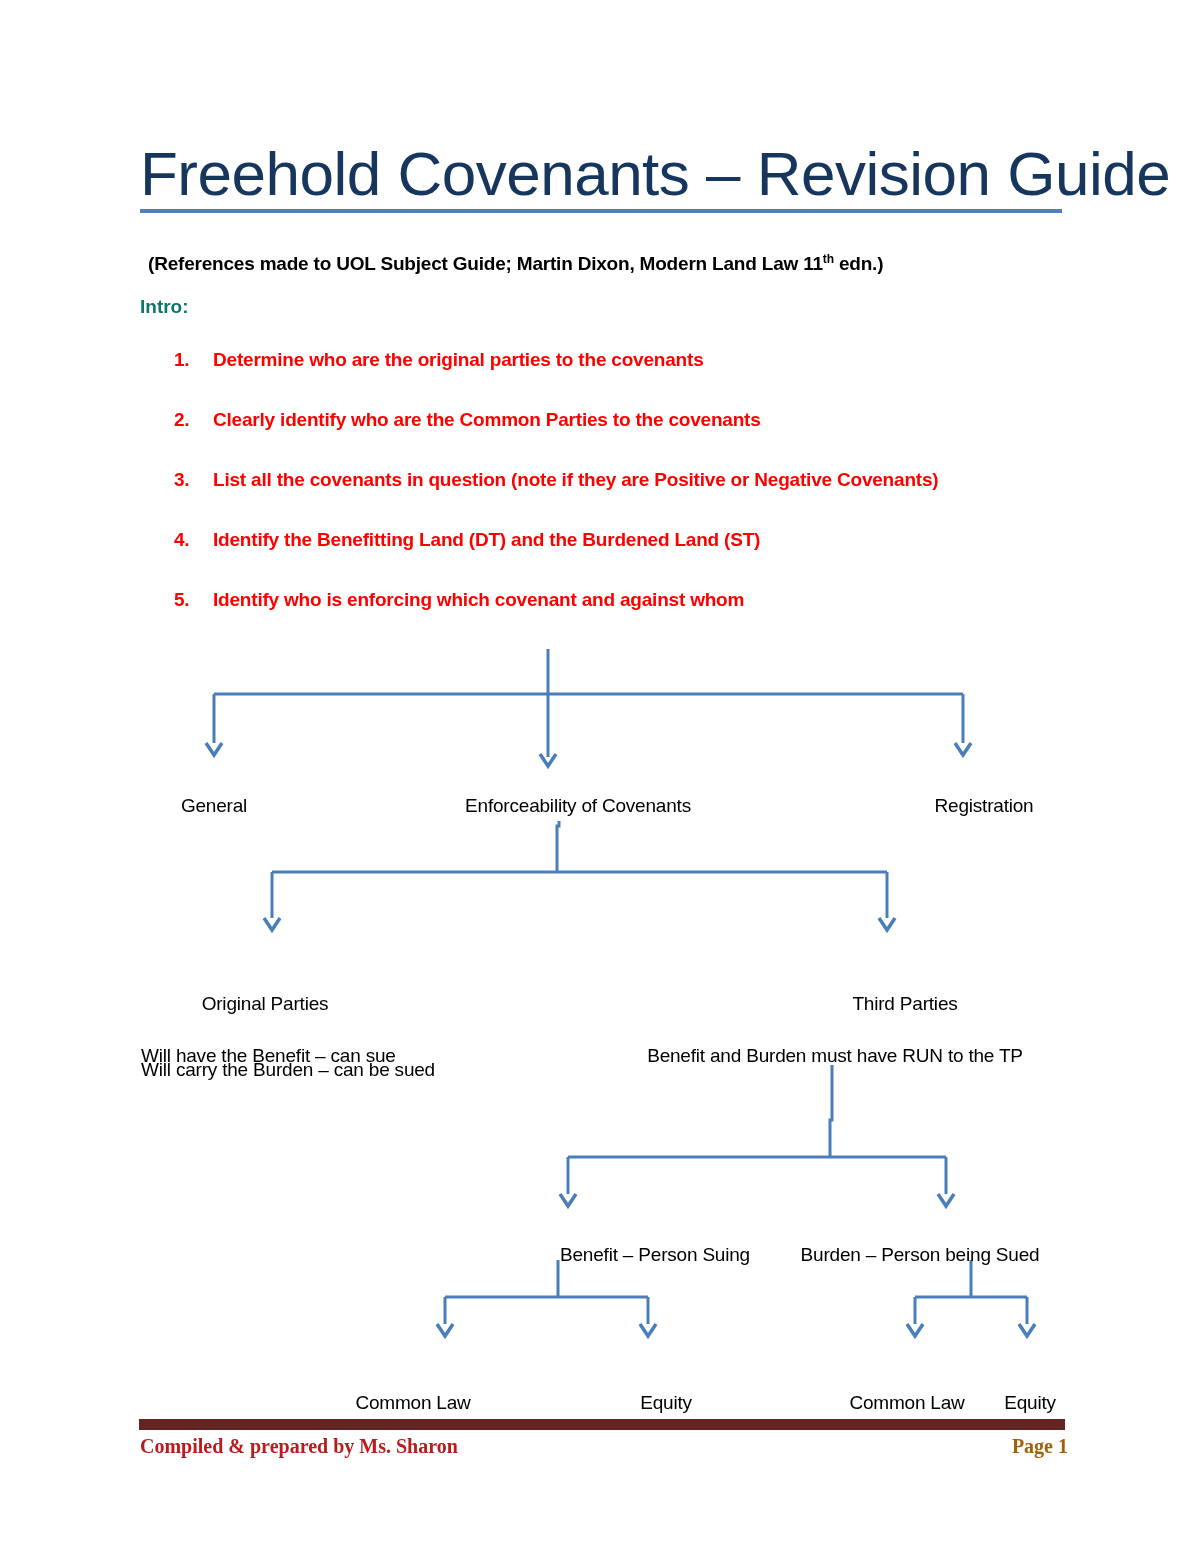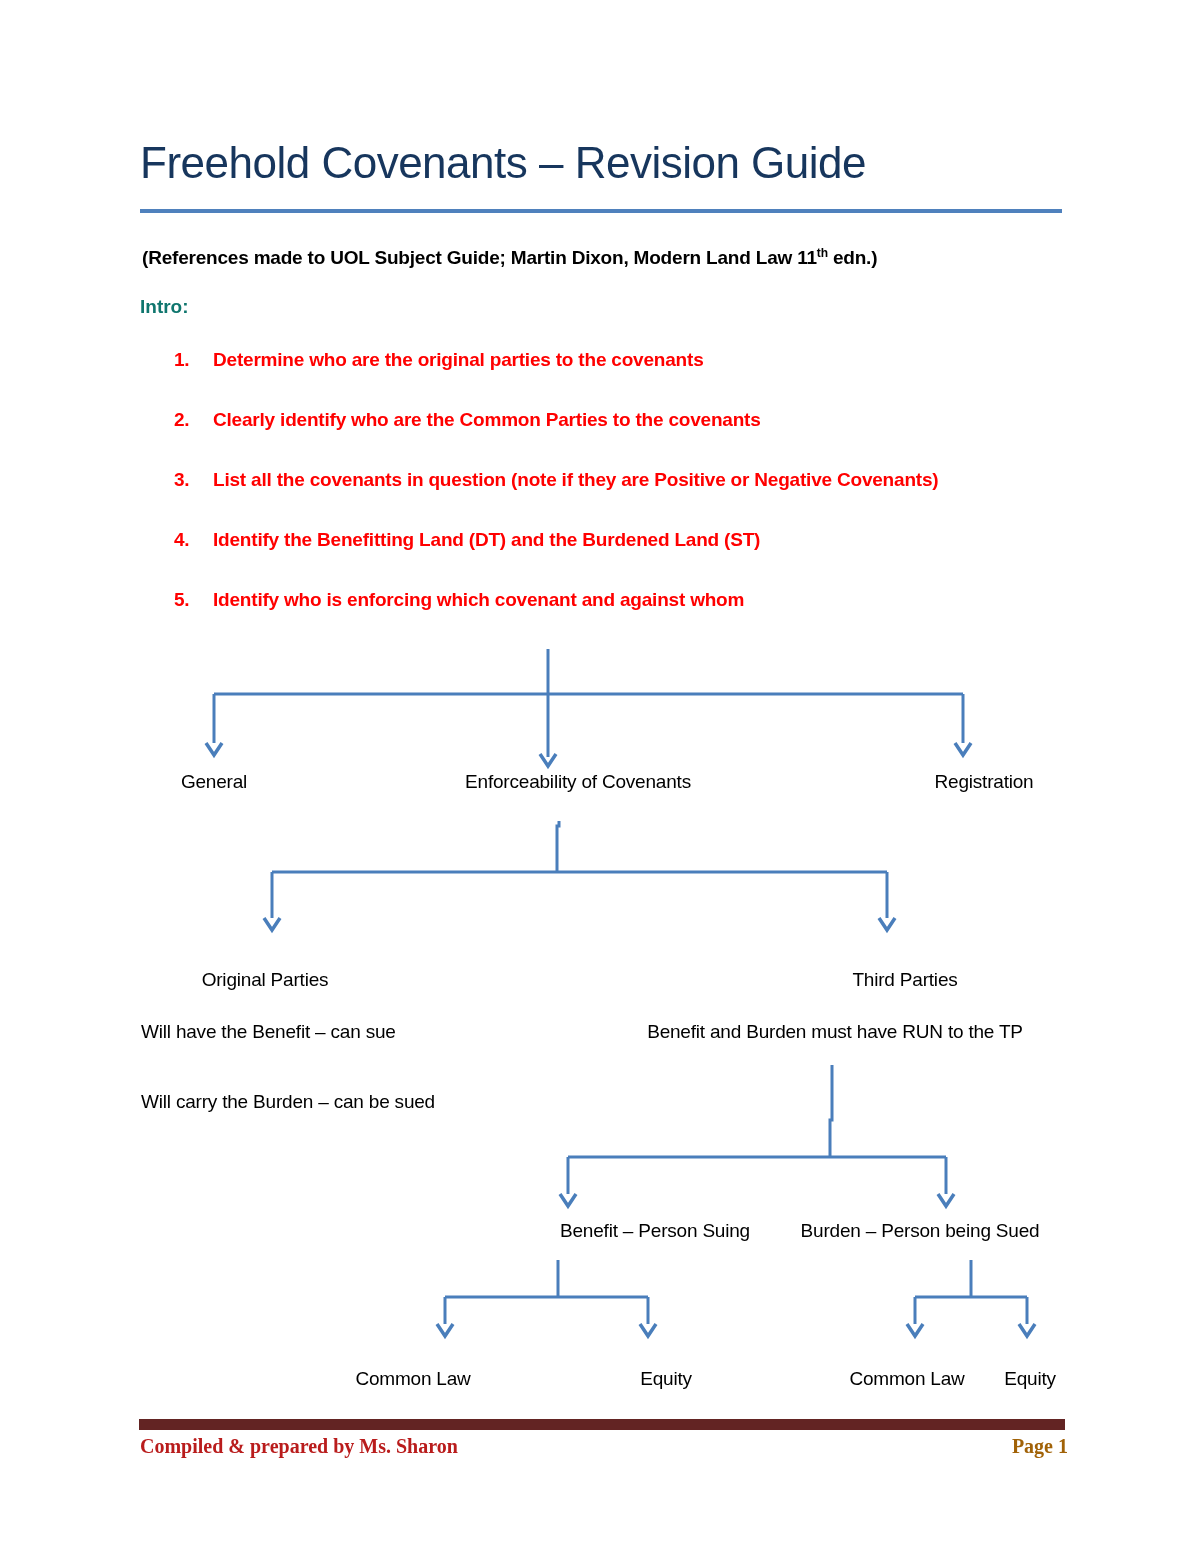--- a/index.html
+++ b/index.html
@@ -2,44 +2,44 @@
 <html><head>
 <meta charset="utf-8">
 <style>
   html,body{margin:0;padding:0;background:#ffffff;}
   .page{
     position:relative;width:1200px;height:1553px;background:#ffffff;
     font-family:"Liberation Sans",sans-serif;color:#000000;overflow:hidden;
   }
   .doc-title{
     position:absolute;left:140px;top:138px;margin:0;
-    font-size:44px;font-weight:400;letter-spacing:-0.5px;color:#17365d;white-space:nowrap;
+    font-size:62px;font-weight:400;letter-spacing:-0.5px;color:#17365d;white-space:nowrap;
   }
   .title-rule{position:absolute;left:140px;top:209px;width:922px;height:4px;background:#4f81bd;}
   .refs{
-    position:absolute;left:140px;top:245px;margin:2px;
+    position:absolute;left:140px;top:245px;margin:8px;
     font-size:19px;font-weight:700;letter-spacing:-0.2px;color:#000000;white-space:nowrap;
   }
   .refs sup{font-size:12px;vertical-align:super;line-height:0;}
   .intro-heading{
     position:absolute;left:140px;top:296px;margin:0;
     font-size:19px;font-weight:700;color:#0f766e;
   }
   .step{
     position:absolute;left:174px;display:flex;
     font-size:19px;font-weight:700;color:#ff0000;letter-spacing:-0.2px;white-space:nowrap;
   }
   .step-num{width:39px;flex:0 0 39px;}
   .flow{position:absolute;left:0;top:0;width:1200px;height:1553px;}
   .flow g{fill:none;}
   .flow path.line{stroke-width:3;}
   .flow path.head{stroke-width:3.5;stroke-linejoin:miter;}
   .label{
     position:absolute;font-size:19px;font-weight:400;letter-spacing:-0.2px;
-    color:#000000;white-space:nowrap;
+    color:#000000;white-space:nowrap;margin-top:24px;
   }
   .label.centered{transform:translateX(-50%);}
   .footer-bar{position:absolute;left:139px;top:1419px;width:926px;height:11px;background:#632423;}
   .footer-author{
     position:absolute;left:140px;top:1435px;
     font-family:"Liberation Serif",serif;font-size:20px;font-weight:700;color:#b91c1c;
   }
   .footer-page{
     position:absolute;right:132px;top:1435px;
     font-family:"Liberation Serif",serif;font-size:20px;font-weight:700;color:#a16207;
@@ -124,21 +124,21 @@
 
   <div class="label centered" style="left:214px;top:771px">General</div>
   <div class="label centered" style="left:578px;top:771px">Enforceability of Covenants</div>
   <div class="label centered" style="left:984px;top:771px">Registration</div>
 
   <div class="label centered" style="left:265px;top:969px">Original Parties</div>
   <div class="label centered" style="left:905px;top:969px">Third Parties</div>
 
   <div class="label" style="left:141px;top:1021px">Will have the Benefit – can sue</div>
   <div class="label centered" style="left:835px;top:1021px">Benefit and Burden must have RUN to the TP</div>
-  <div class="label" style="left:141px;top:1091px">Will carry the Burden – can be sued</div>
+  <div class="label" style="left:141px;top:1035px">Will carry the Burden – can be sued</div>
 
   <div class="label centered" style="left:655px;top:1220px">Benefit – Person Suing</div>
   <div class="label centered" style="left:920px;top:1220px">Burden – Person being Sued</div>
 
   <div class="label centered" style="left:413px;top:1368px">Common Law</div>
   <div class="label centered" style="left:666px;top:1368px">Equity</div>
   <div class="label centered" style="left:907px;top:1368px">Common Law</div>
   <div class="label centered" style="left:1030px;top:1368px">Equity</div>
 
   <div class="footer-bar"></div>

